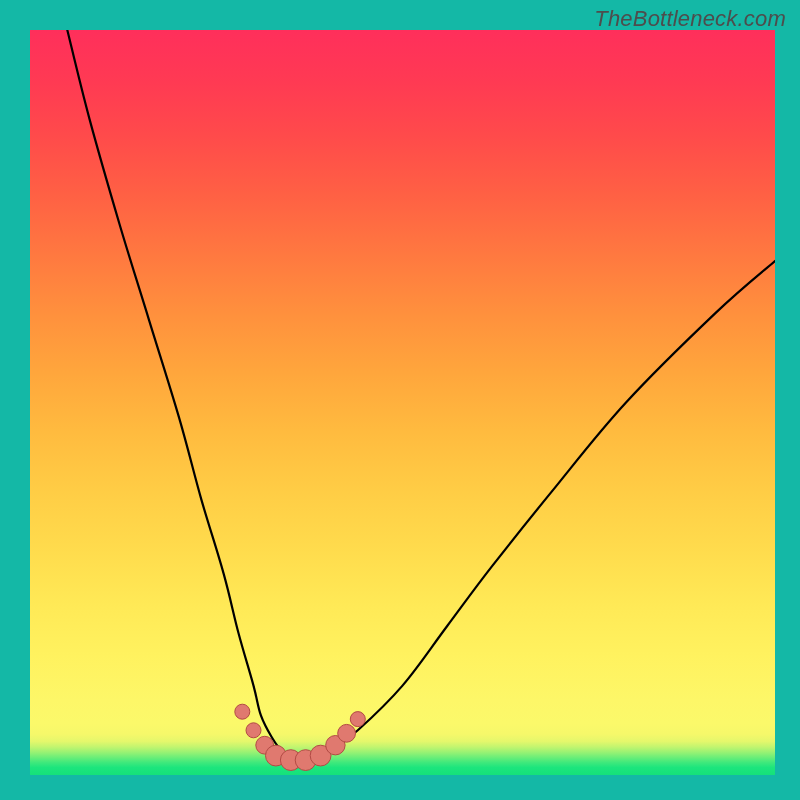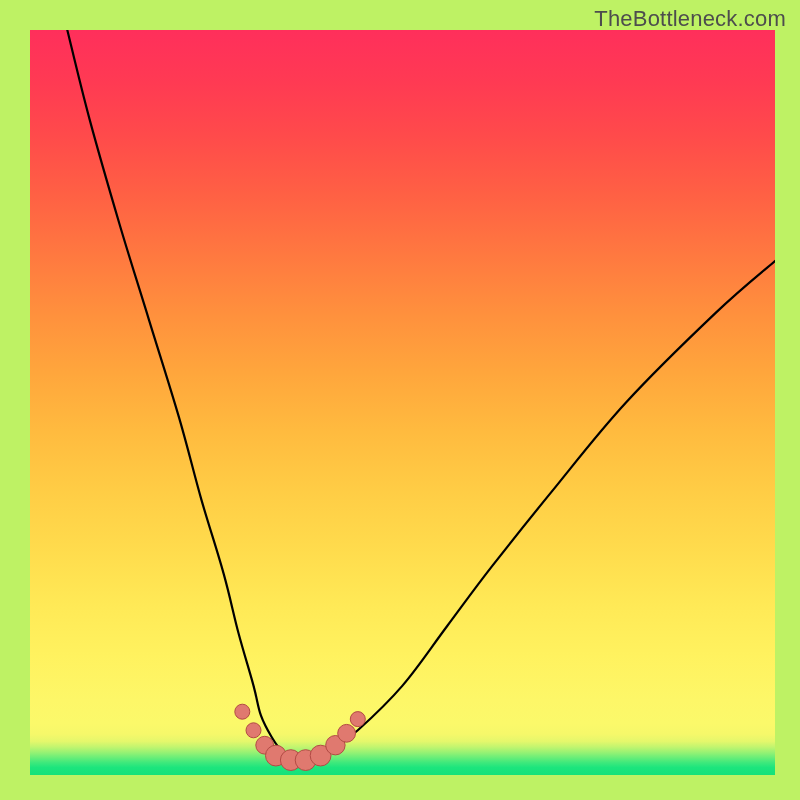--- a/index.html
+++ b/index.html
@@ -10,21 +10,22 @@
     background: #000;
     overflow: hidden;
     font-family: Arial, Helvetica, sans-serif;
   }
   .frame {
     position: absolute;
     left: 0;
     top: 0;
     width: 800px;
     height: 800px;
-    background: #bef264;
+    background: #14b8a6;
+    font-style: italic;
   }
   .plot-area {
     position: absolute;
     left: 30px;
     top: 30px;
     width: 745px;
     height: 745px;
     
     background: linear-gradient(
       to top,

